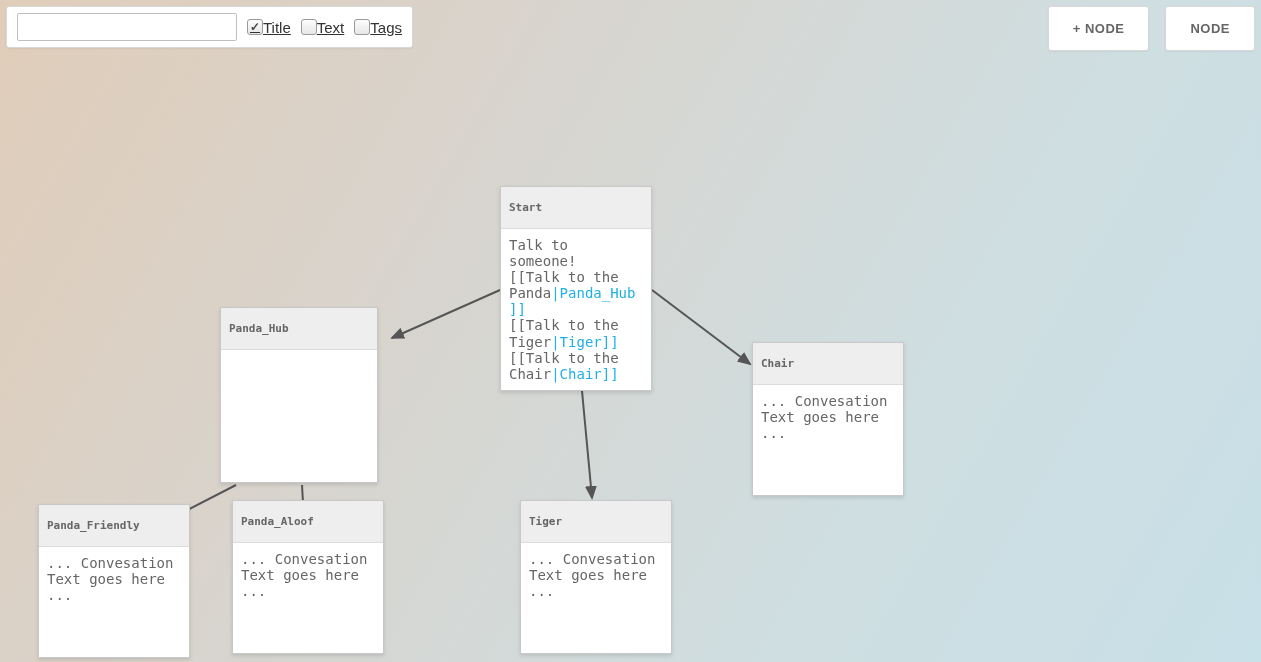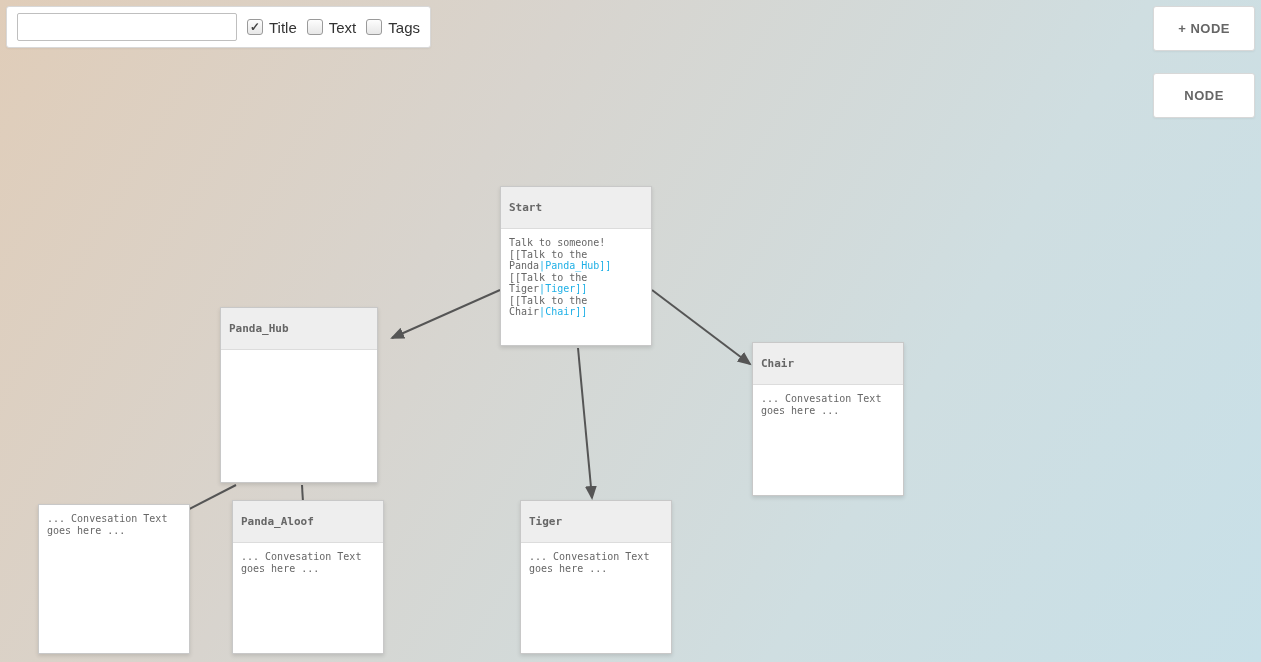--- a/index.html
+++ b/index.html
@@ -29,45 +29,44 @@
     width: 220px;
     height: 28px;
     border: 1px solid #bfbfbf;
     border-radius: 2px;
     padding: 0 6px;
     font-size: 14px;
   }
   .check {
     display: inline-flex;
     align-items: center;
-    gap: 6px;
     font-size: 15px;
     color: #333;
     user-select: none;
+    text-decoration: underline;
   }
   .cbox {
     width: 16px; height: 16px;
     border: 1px solid #9a9a9a;
     border-radius: 3px;
     background: linear-gradient(#fdfdfd,#e7e7e7);
     display: inline-flex;
     align-items: center;
     justify-content: center;
     font-size: 12px;
     color: #444;
   }
   .cbox.checked::after { content: "✓"; font-weight: bold; }
 
   
   .right-buttons {
     position: absolute;
     top: 6px; right: 6px;
     display: flex;
-    gap: 22px;
-    flex-direction: column;
+    gap: 16px;
   }
   .btn {
     background: #fff;
     border: 1px solid #d8d8d8;
     border-radius: 3px;
     padding: 14px 24px;
     font-size: 13px;
     font-weight: bold;
     color: #666;
     letter-spacing: 0.5px;
@@ -102,21 +101,21 @@
     background: #eeeeee;
     border-bottom: 1px solid #dcdcdc;
     padding: 14px 8px;
     font-size: 11px;
     font-weight: bold;
     color: #666;
     font-family: "Consolas", "Menlo", monospace;
   }
   .node-body {
     padding: 8px;
-    font-size: 10px;
+    font-size: 14px;
     line-height: 1.15;
     color: #555;
     min-height: 110px;
     white-space: normal;
     word-break: break-word;
   }
   .tok-gray { color: #666; }
   .tok-link { color: #1fb0e6; }
   .tok-cmd  { color: #e11fa0; }
 </style>
@@ -174,20 +173,21 @@
     <div class="node-title">Chair</div>
     <div class="node-body"><span class="tok-gray">... Convesation Text goes here ...</span></div>
   </div>
 
   <div class="node" style="left: 520px; top: 500px; width: 152px; min-height: 150px;">
     <div class="node-title">Tiger</div>
     <div class="node-body"><span class="tok-gray">... Convesation Text goes here ...</span></div>
   </div>
 
   <div class="node" style="left: 38px; top: 504px; width: 152px; min-height: 150px;">
+    <div class="node-title">Panda_Friendly</div>
     <div class="node-body"><span class="tok-gray">... Convesation Text goes here ...</span></div>
   </div>
 
   <div class="node" style="left: 232px; top: 500px; width: 152px; min-height: 150px;">
     <div class="node-title">Panda_Aloof</div>
     <div class="node-body"><span class="tok-gray">... Convesation Text goes here ...</span></div>
   </div>
 
 </div>
 

